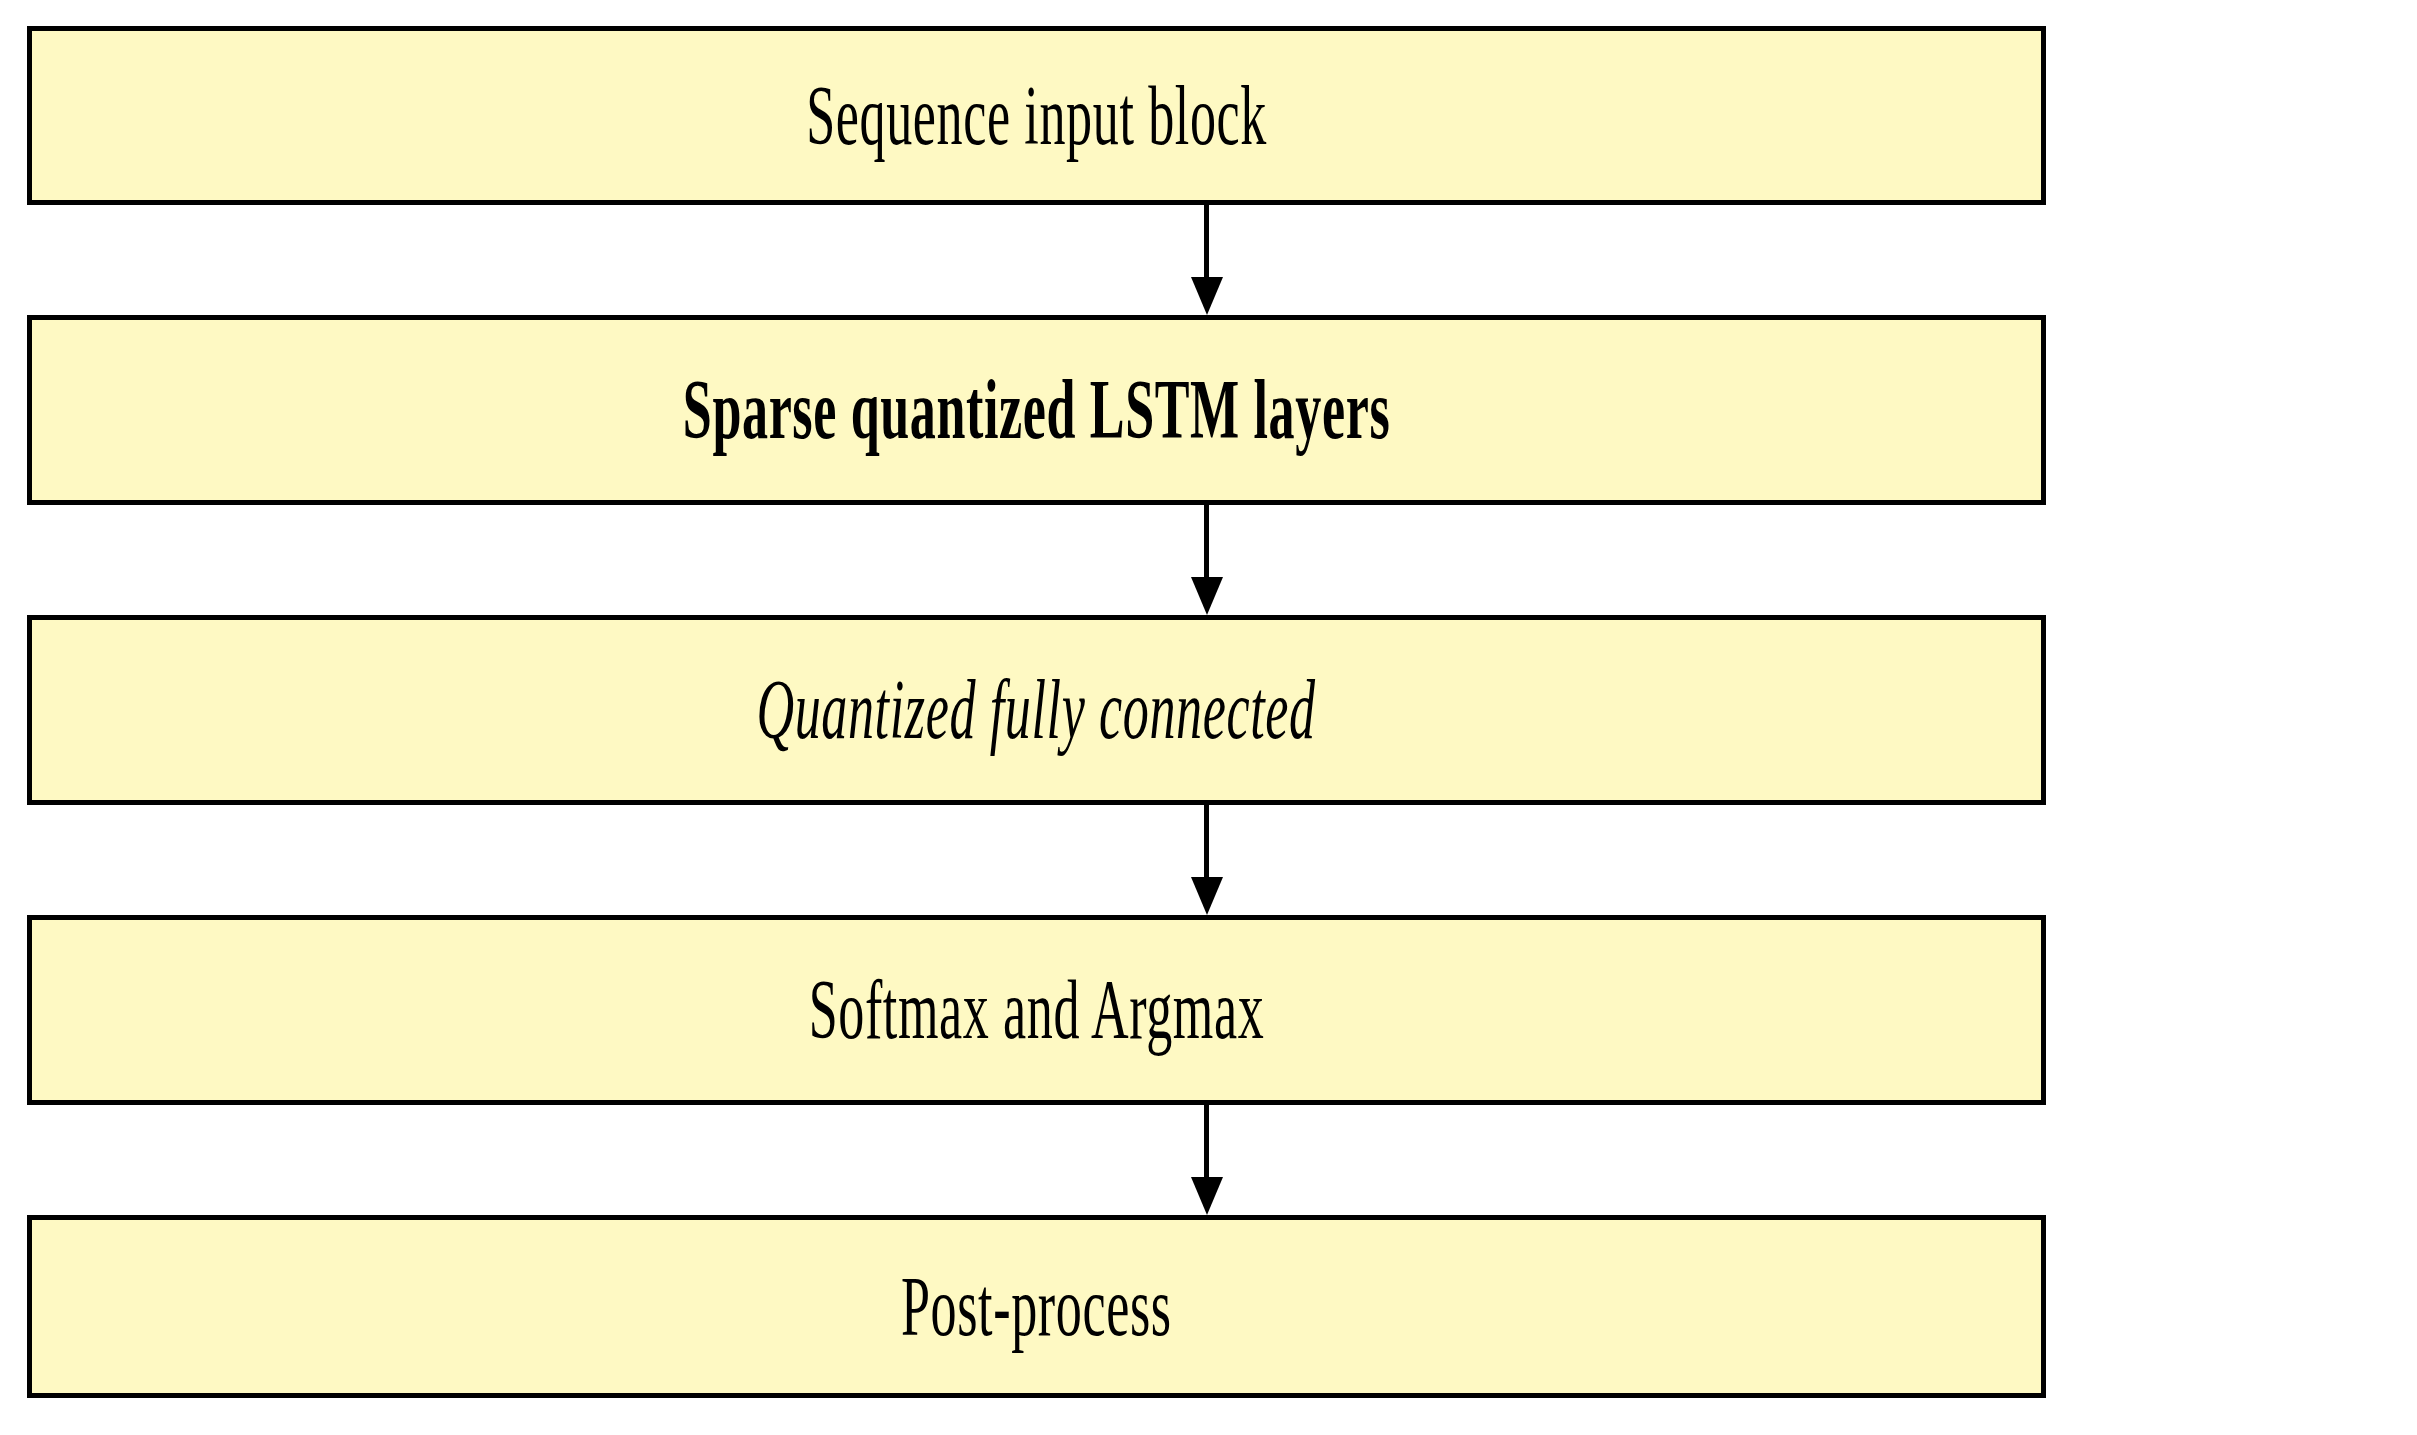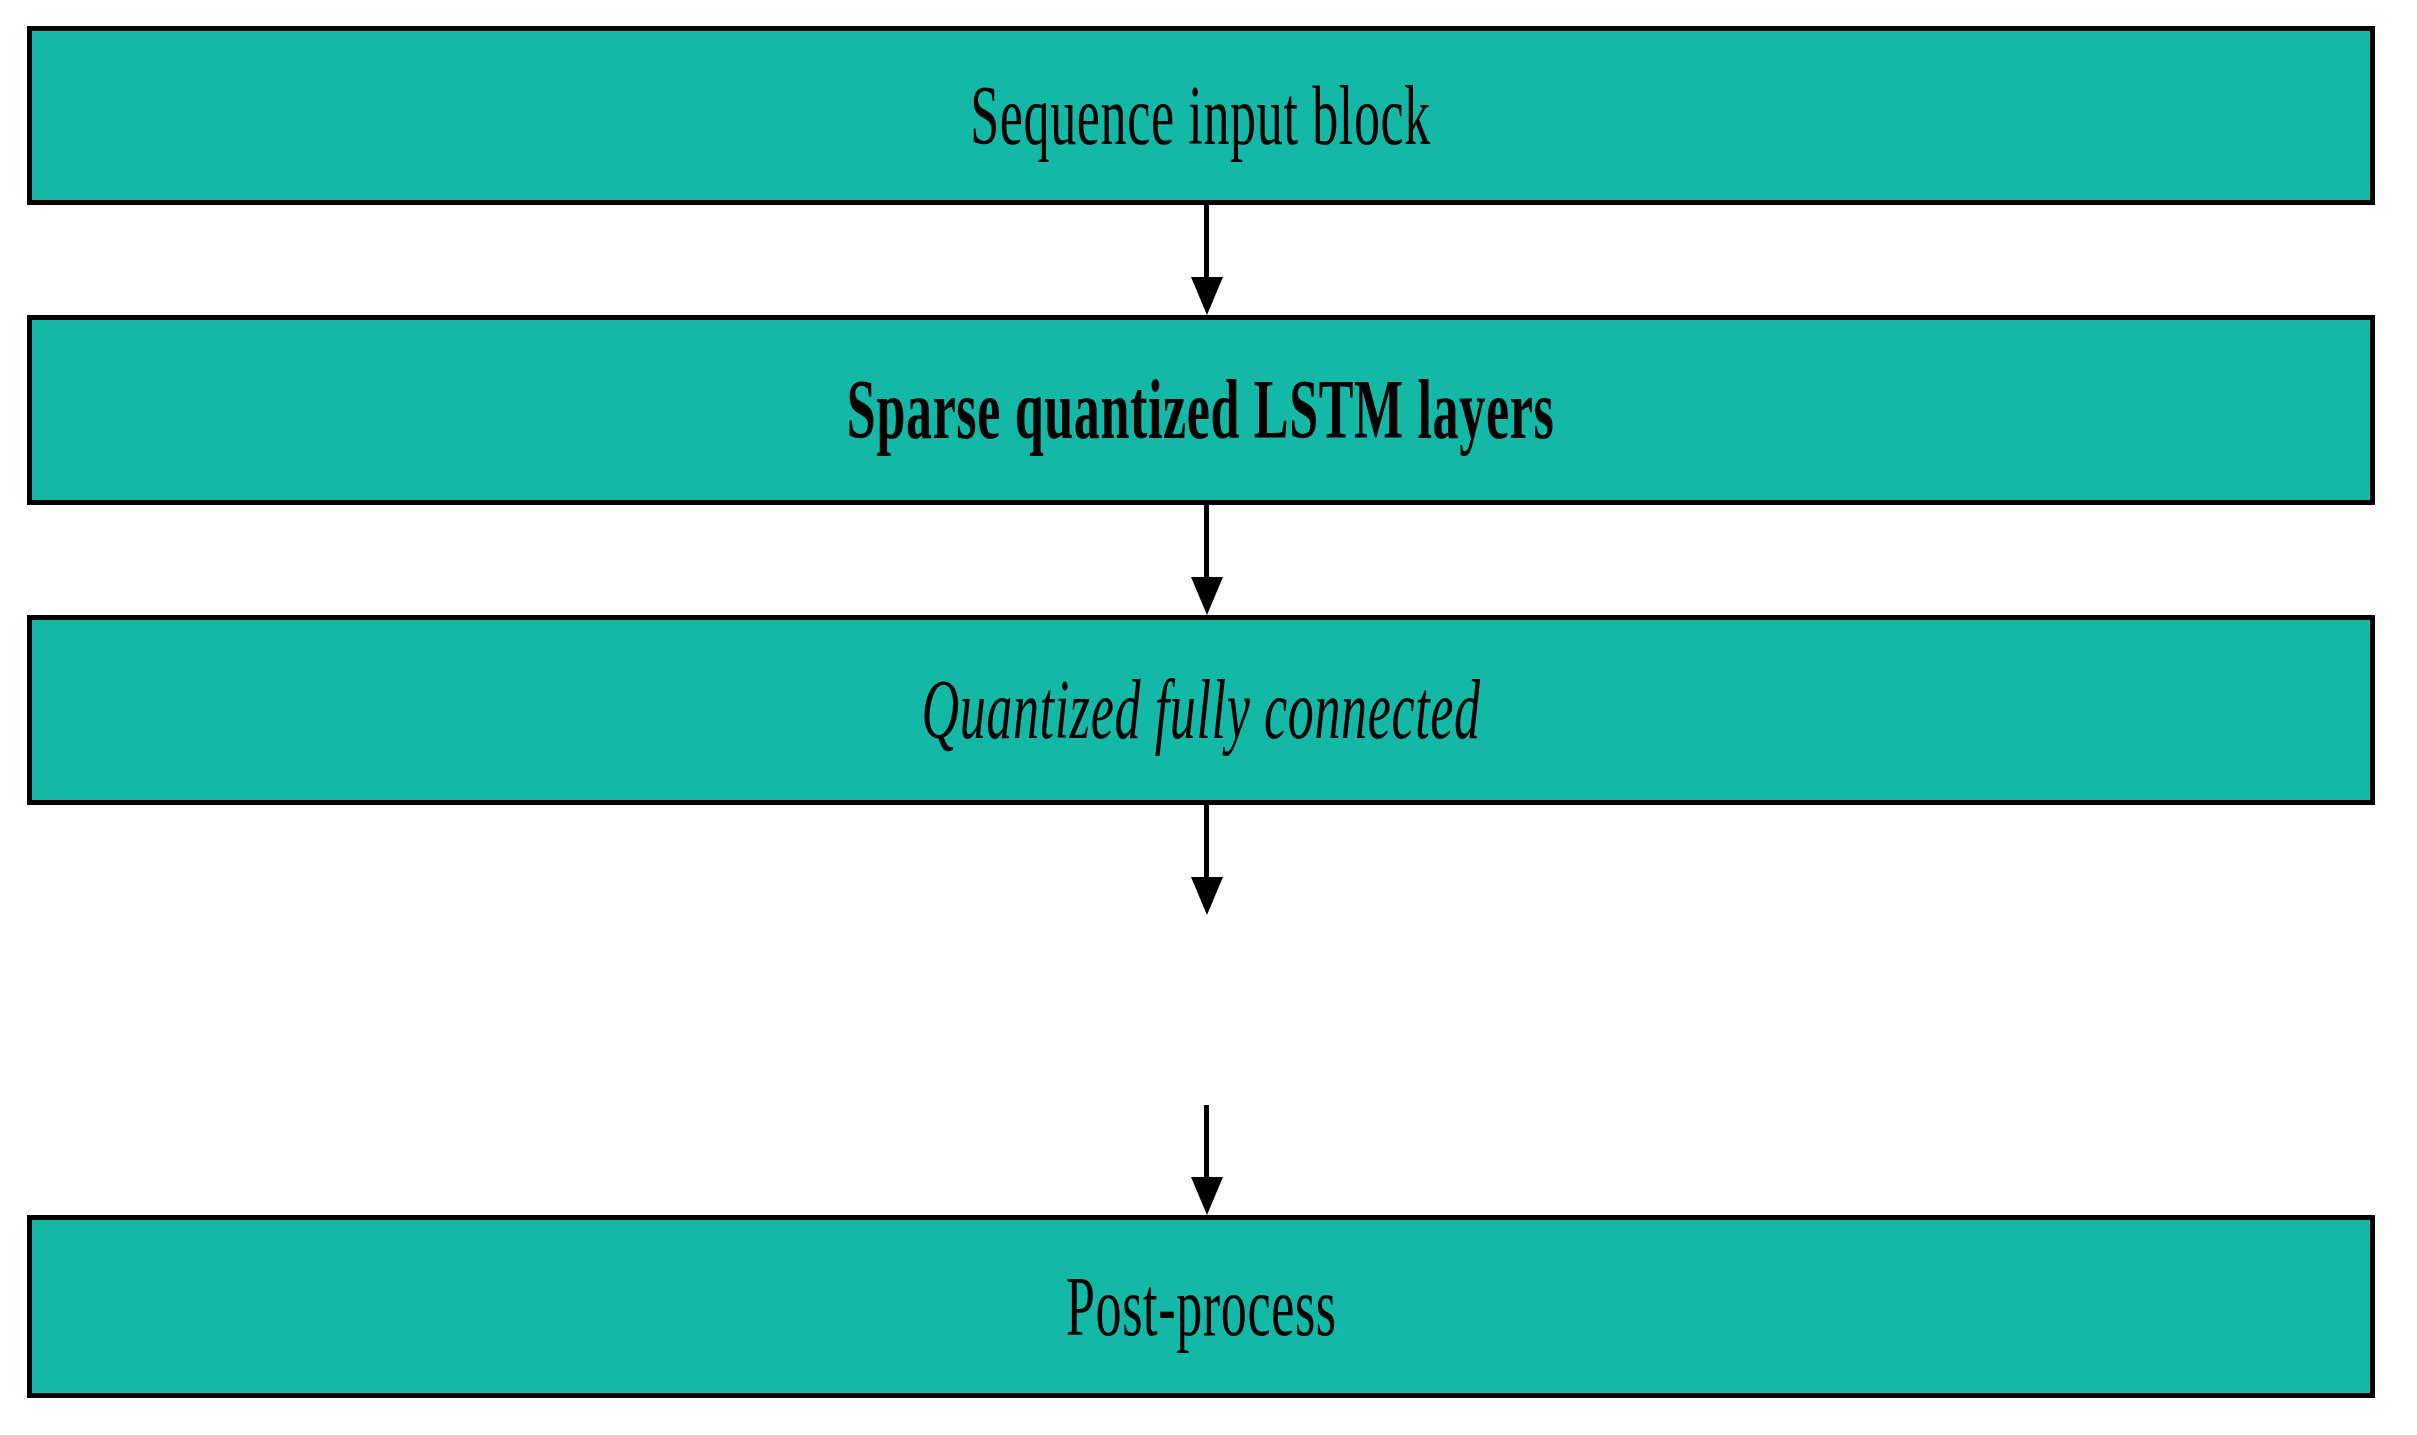--- a/index.html
+++ b/index.html
@@ -21,24 +21,24 @@
   .flow-col {
     position: absolute;
     left: 27px;
     top: 0;
     width: 2361px;
     height: 1435px;
   }
   .node-box {
     position: absolute;
     left: 0;
-    width: 2348px;
+    width: 2019px;
     box-sizing: border-box;
     border: 5px solid #000000;
-    background: #14b8a6;
+    background: #fef9c3;
     display: flex;
     align-items: center;
     justify-content: center;
   }
   .node-label {
     font-family: "Liberation Serif", "DejaVu Serif", serif;
     font-size: 84px;
     line-height: 1;
     color: #000000;
     white-space: nowrap;
@@ -108,20 +108,23 @@
 
     <div class="node-box box-3">
       <span class="node-label">Quantized fully connected</span>
     </div>
 
     <div class="connector conn-3">
       <div class="stem"></div>
       <div class="head"></div>
     </div>
 
+    <div class="node-box box-4">
+      <span class="node-label">Softmax and Argmax</span>
+    </div>
 
     <div class="connector conn-4">
       <div class="stem"></div>
       <div class="head"></div>
     </div>
 
     <div class="node-box box-5">
       <span class="node-label">Post-process</span>
     </div>
 

